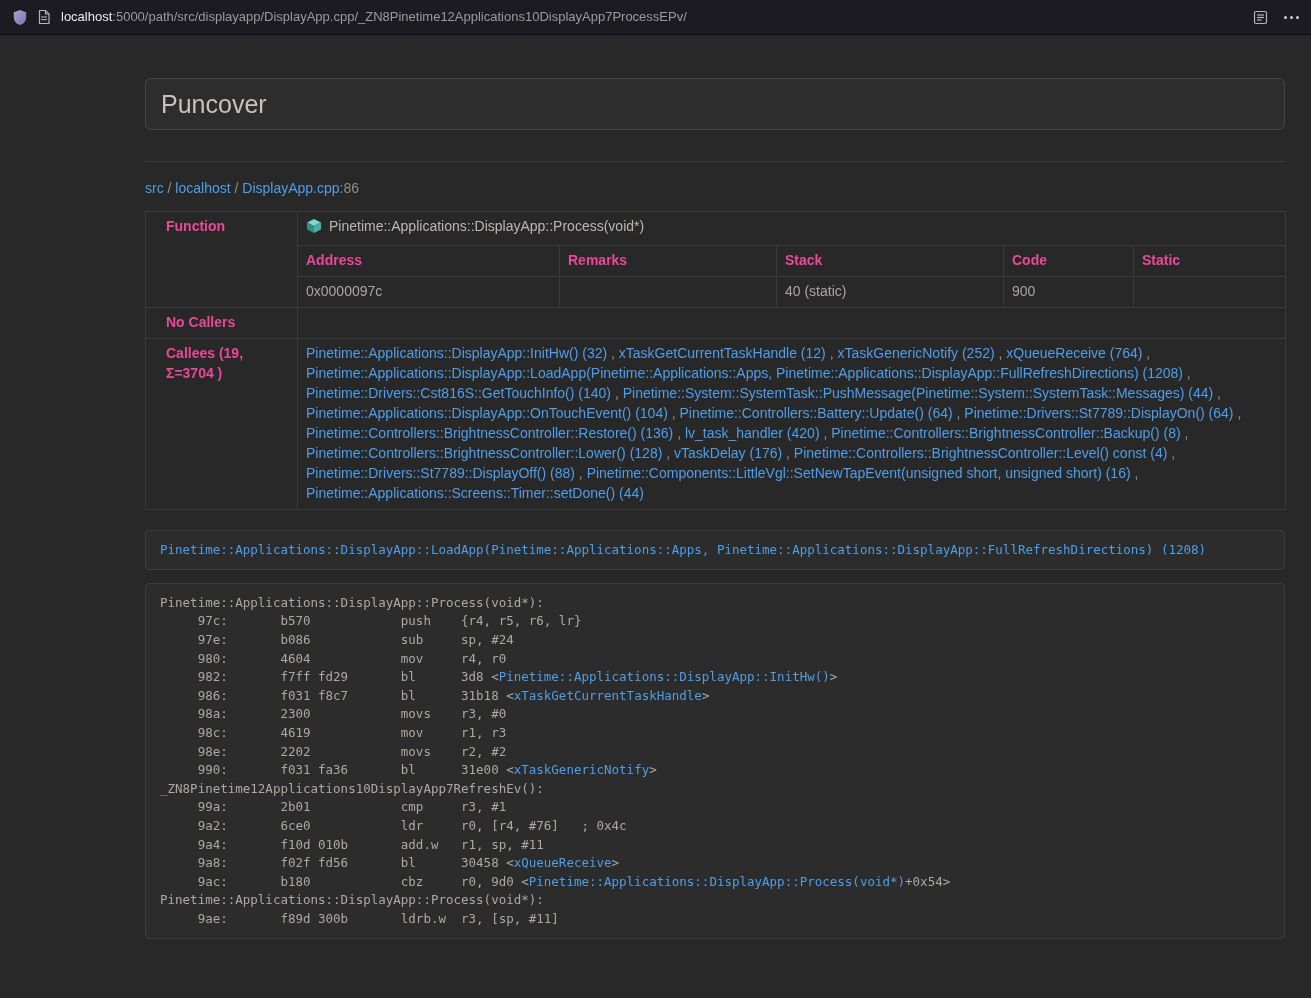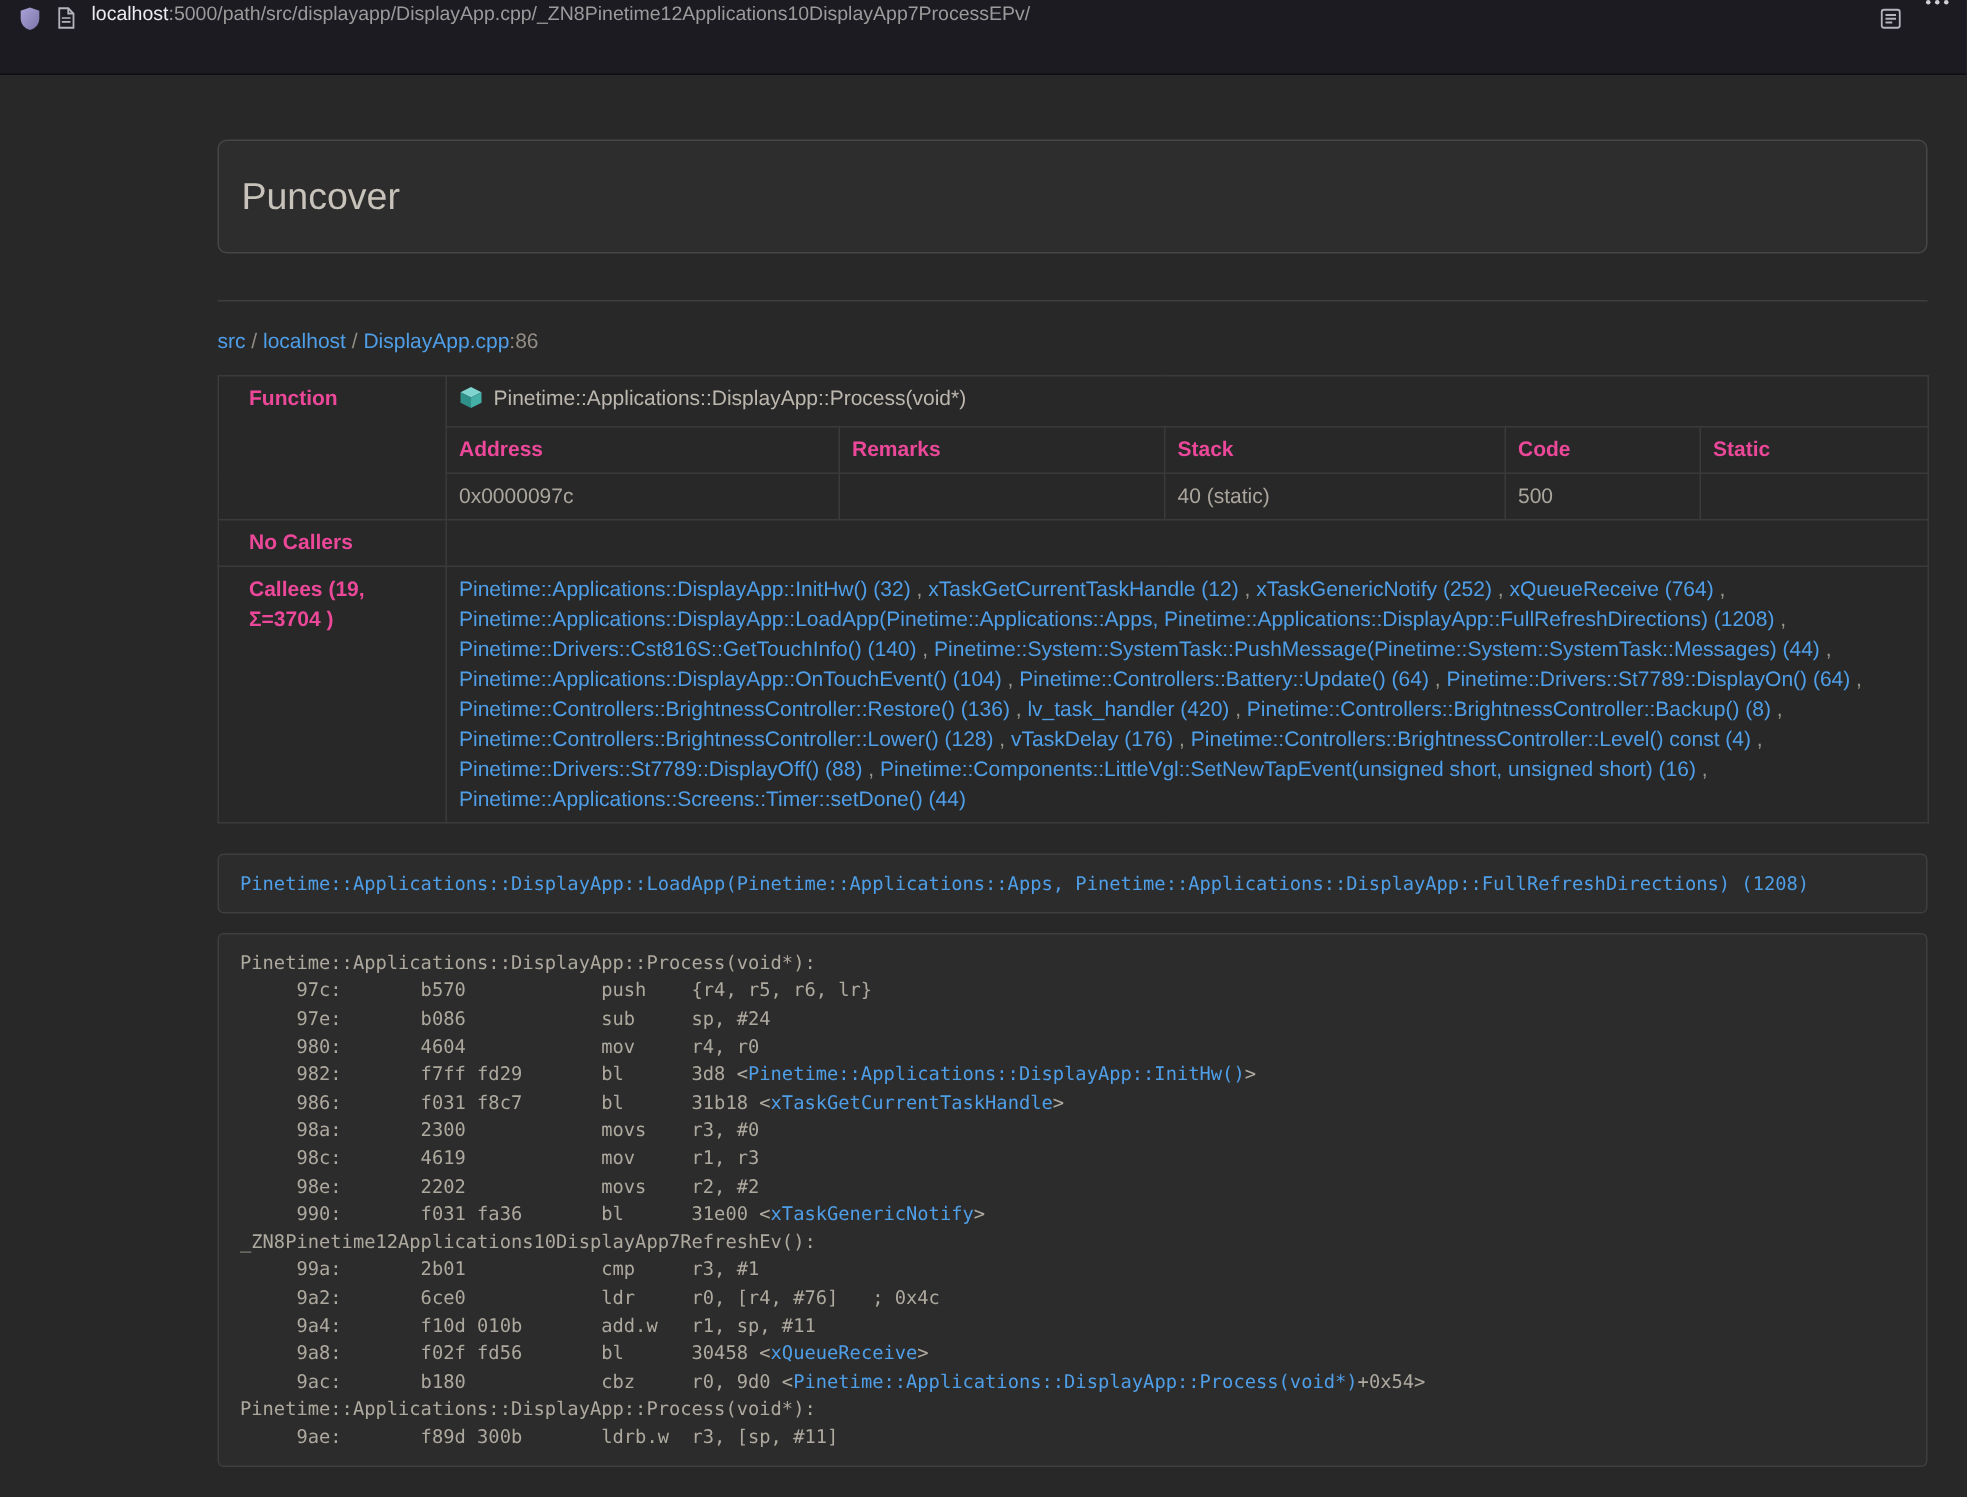--- a/index.html
+++ b/index.html
@@ -8,38 +8,38 @@
     background:#282828;
     color:#aba69d;
     font-family:"Liberation Sans", sans-serif;
     font-size:14px;
     line-height:1.42857;
   }
   a { color:#4f9ee8; text-decoration:none; cursor:pointer; }
 
   
   .topbar {
-    height:50px; background:#1c1b22; border-bottom:1px solid #0f0f13;
-    display:flex; padding:0 12px;
+    height:35px; background:#1c1b22; border-bottom:1px solid #0f0f13;
+    display:flex; align-items:center; padding:0 12px;
   }
   .topbar .icon-btn { display:flex; align-items:center; justify-content:center; height:24px; flex:0 0 auto; }
   .url-bar {
     flex:1 1 auto; margin-left:10px; margin-right:14px;
     font-size:13px; color:#9b9b9b; white-space:nowrap; overflow:hidden;
   }
   .url-bar .host { color:#ececf0; }
   .menu-dots { display:flex; gap:3px; margin-left:16px; }
   .menu-dots i { width:3px; height:3px; border-radius:50%; background:#cfcfd4; }
 
   
   .content { width:1140px; margin-left:145px; padding-top:43px; }
 
   .jumbotron {
     background:#2d2d2d; border:1px solid #464646; border-radius:6px;
-    padding:23px 15px; margin-bottom:31px;
+    padding:11px 15px; margin-bottom:31px;
   }
   .jumbotron h1 { font-size:25px; line-height:28px; font-weight:500; color:#c7c2ba; }
 
   hr.divider { border:none; border-top:1px solid #3e3e3e; margin:0 0 17px 0; }
 
   .breadcrumb { margin-bottom:12px; }
   .breadcrumb .bc-sep, .breadcrumb .bc-suffix { color:#918c84; }
 
   table.fn-table { width:100%; border-collapse:collapse; table-layout:fixed; margin-bottom:20px; }
   .fn-table th, .fn-table td {
@@ -145,21 +145,21 @@
         <th>Address</th>
         <th>Remarks</th>
         <th>Stack</th>
         <th>Code</th>
         <th>Static</th>
       </tr>
       <tr>
         <td>0x0000097c</td>
         <td></td>
         <td>40 (static)</td>
-        <td>500</td>
+        <td>900</td>
         <td></td>
       </tr>
       <tr>
         <th class="row-label">No Callers</th>
         <td colspan="5"></td>
       </tr>
       <tr>
         <th class="row-label">Callees (19, Σ=3704 )</th>
         <td colspan="5" class="callees"><a href="#">Pinetime::Applications::DisplayApp::InitHw() (32)</a><span class="sep"> , </span><a href="#">xTaskGetCurrentTaskHandle (12)</a><span class="sep"> , </span><a href="#">xTaskGenericNotify (252)</a><span class="sep"> , </span><a href="#">xQueueReceive (764)</a><span class="sep"> , </span><a href="#">Pinetime::Applications::DisplayApp::LoadApp(Pinetime::Applications::Apps, Pinetime::Applications::DisplayApp::FullRefreshDirections) (1208)</a><span class="sep"> , </span><a href="#">Pinetime::Drivers::Cst816S::GetTouchInfo() (140)</a><span class="sep"> , </span><a href="#">Pinetime::System::SystemTask::PushMessage(Pinetime::System::SystemTask::Messages) (44)</a><span class="sep"> , </span><a href="#">Pinetime::Applications::DisplayApp::OnTouchEvent() (104)</a><span class="sep"> , </span><a href="#">Pinetime::Controllers::Battery::Update() (64)</a><span class="sep"> , </span><a href="#">Pinetime::Drivers::St7789::DisplayOn() (64)</a><span class="sep"> , </span><a href="#">Pinetime::Controllers::BrightnessController::Restore() (136)</a><span class="sep"> , </span><a href="#">lv_task_handler (420)</a><span class="sep"> , </span><a href="#">Pinetime::Controllers::BrightnessController::Backup() (8)</a><span class="sep"> , </span><a href="#">Pinetime::Controllers::BrightnessController::Lower() (128)</a><span class="sep"> , </span><a href="#">vTaskDelay (176)</a><span class="sep"> , </span><a href="#">Pinetime::Controllers::BrightnessController::Level() const (4)</a><span class="sep"> , </span><a href="#">Pinetime::Drivers::St7789::DisplayOff() (88)</a><span class="sep"> , </span><a href="#">Pinetime::Components::LittleVgl::SetNewTapEvent(unsigned short, unsigned short) (16)</a><span class="sep"> , </span><a href="#">Pinetime::Applications::Screens::Timer::setDone() (44)</a></td>
       </tr>

